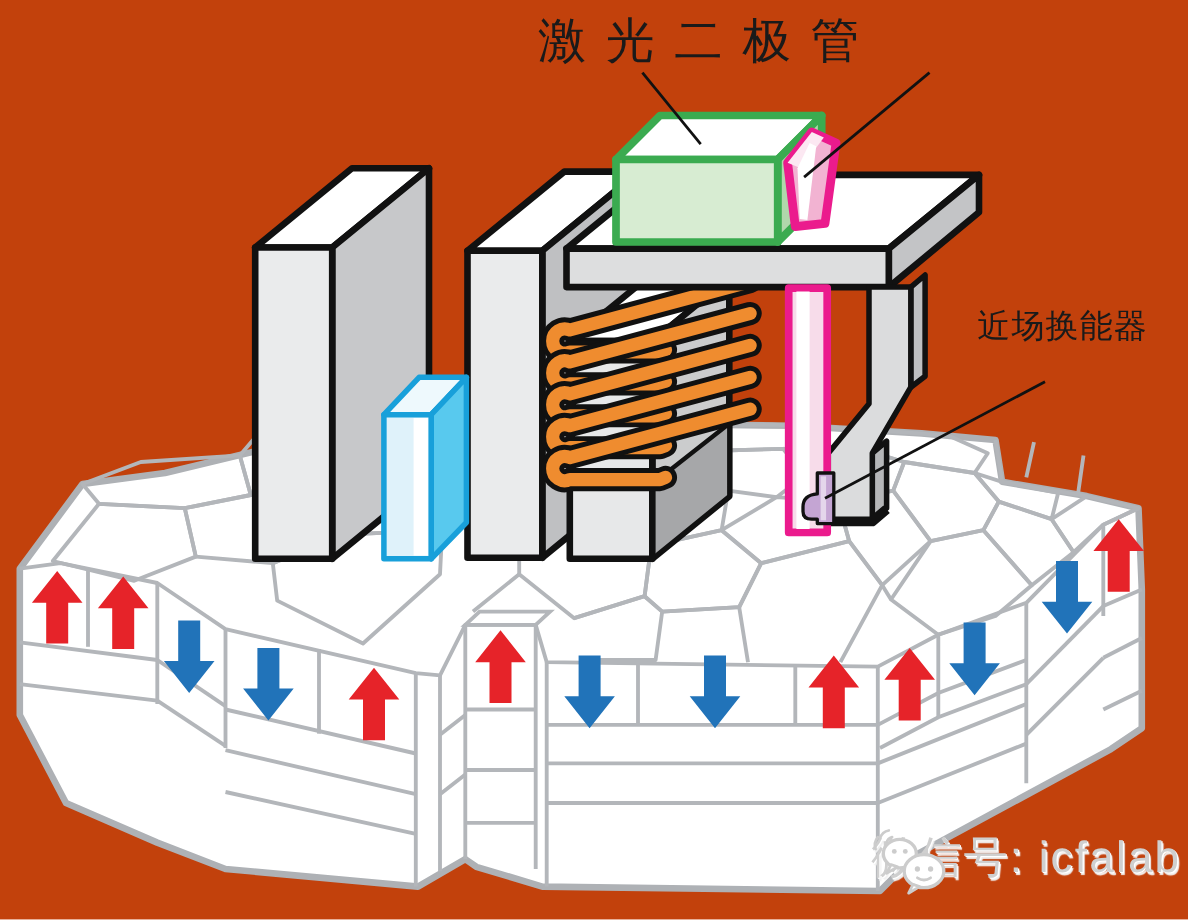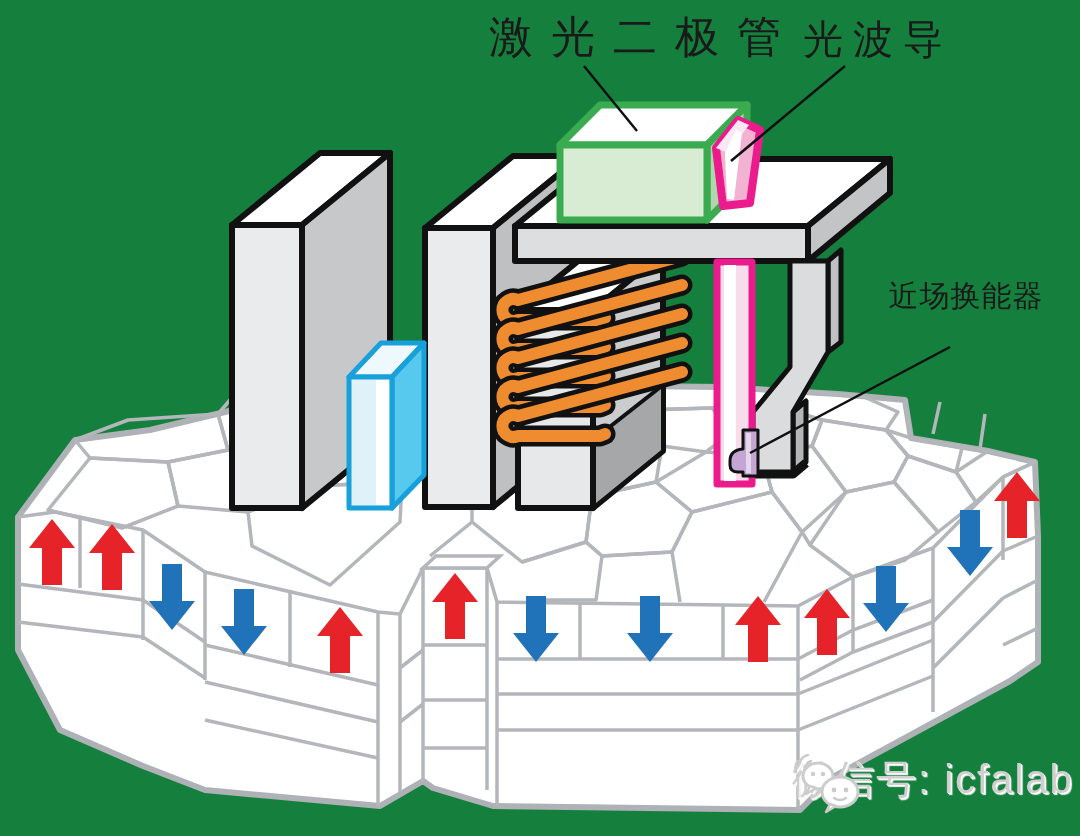--- a/index.html
+++ b/index.html
@@ -1,16 +1,16 @@
 <!DOCTYPE html>
 <html><head>
 <meta charset="utf-8">
 <style>
   html,body{margin:0;padding:0;background:#fff;}
-  #stage{position:relative;width:1080px;height:836px;background:#15803d;overflow:hidden;
+  #stage{position:relative;width:1080px;height:836px;background:#c2410c;overflow:hidden;
          font-family:"Liberation Serif", serif;}
   #stage svg{position:absolute;left:0;top:0;}
   .diagram-label{position:absolute;color:#1a1a1a;white-space:nowrap;
                  font-family:"Liberation Serif", serif;}
   #label-laser{left:474px;top:8px;width:340px;text-align:center;font-size:44px;letter-spacing:18px;}
   #label-wg{left:798px;top:12px;width:160px;text-align:center;font-size:40px;letter-spacing:10px;}
   #label-nft{left:856px;top:276px;width:220px;text-align:center;font-size:30px;letter-spacing:1px;}
   #watermark{position:absolute;left:792px;top:752px;display:flex;align-items:center;gap:8px;}
   #watermark .wm-text{font-size:40px;color:#cfcfcf;letter-spacing:2px;
         text-shadow:1px 1px 0 #ffffff,2px 2px 1px #f2f2f2;
@@ -212,21 +212,20 @@
   </g>
 
   <g stroke="#111111" stroke-width="2.5" fill="none">
     <path d="M584,66 L637,131"></path>
     <path d="M845,66 L731,161"></path>
     <path d="M950,347 L750,453"></path>
   </g>
 </svg>
 
 <div id="label-laser" class="diagram-label">激光二极管</div>
-<div id="label-wg" class="diagram-label">光波导</div>
 <div id="label-nft" class="diagram-label">近场换能器</div>
 
 <div id="watermark">
   <svg width="72" height="64" viewBox="0 0 72 64">
     <g fill="none" stroke="#cccccc" stroke-width="2.5" stroke-linecap="round">
       <path d="M8,10 Q10,4 16,3"></path>
       <path d="M4,20 Q2,14 6,9"></path>
       <path d="M14,14 Q15,10 19,9"></path>
     </g>
     <ellipse cx="26" cy="24" rx="15" ry="13" fill="#ffffff" stroke="#cccccc" stroke-width="3"></ellipse>

